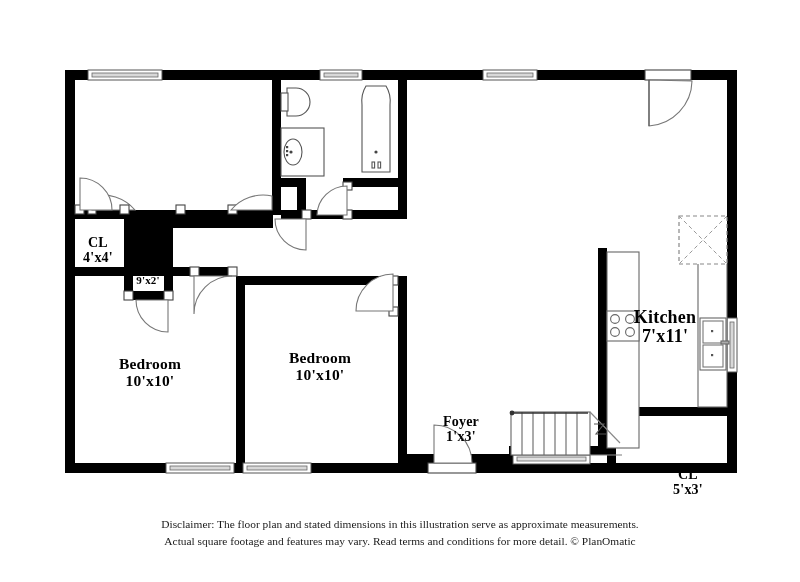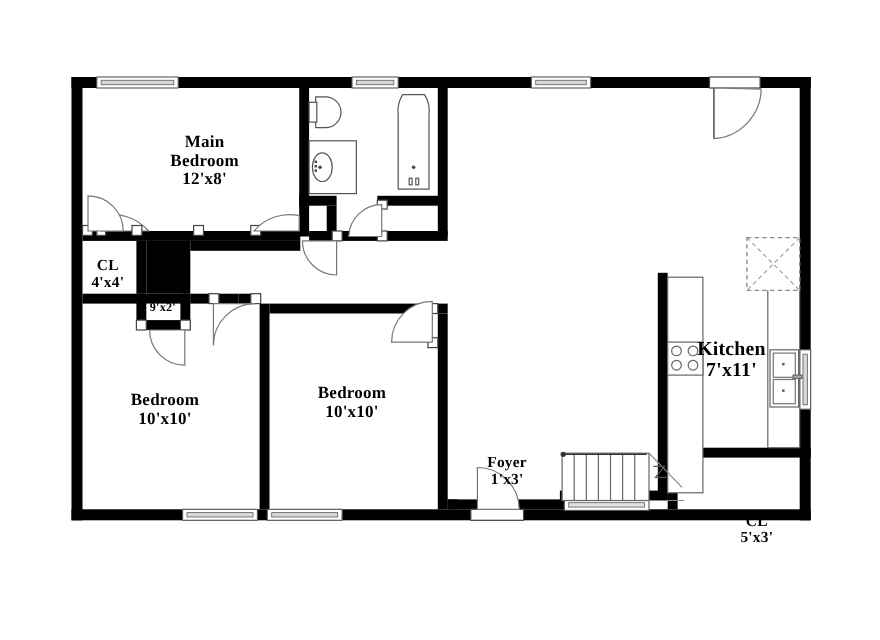--- a/index.html
+++ b/index.html
@@ -245,23 +245,20 @@
 
       <line x1="590" y1="412" x2="620" y2="443" stroke="#888"></line>
       <line x1="590" y1="455" x2="622" y2="455" stroke="#888"></line>
       <path d="M 594 424 L 604 424 L 596 434 L 606 434" stroke="#555" fill="none"></path>
       <circle cx="512" cy="413" r="2.4" fill="#333" stroke="none"></circle>
       <line x1="512" y1="413" x2="588" y2="413" stroke="#333" stroke-width="1.4"></line>
     </g>
 
   </svg>
 
-  <div class="label rm-lg" style="left:186px;top:147px;"><span>Main
-Bedroom</span>
-<span>12'x8'</span></div>
 
 
 
   <div class="label rm-md" style="left:665px;top:327px;"><span>Kitchen</span>
 <span>7'x11'</span></div>
 
   <div class="label rm-lg" style="left:150px;top:373px;"><span>Bedroom</span>
 <span>10'x10'</span></div>
 
   <div class="label rm-lg" style="left:320px;top:367px;"><span>Bedroom</span>
@@ -271,14 +268,18 @@
 <span>1'x3'</span></div>
 
   <div class="label rm-sm" style="left:98px;top:250px;"><span>CL</span>
 <span>4'x4'</span></div>
 
   <div class="label rm-xs" style="left:148px;top:281px;"><span>9'x2'</span></div>
 
   <div class="label rm-sm" style="left:688px;top:438px;margin-top:44px;"><span>CL</span>
 <span>5'x3'</span></div>
 
+  <div id="disclaimer">
+    <div>Disclaimer: The floor plan and stated dimensions in this illustration serve as approximate measurements.</div>
+    <div>Actual square footage and features may vary. Read terms and conditions for more detail. © PlanOmatic</div>
+  </div>
 
 </div>
 
 </body></html>

